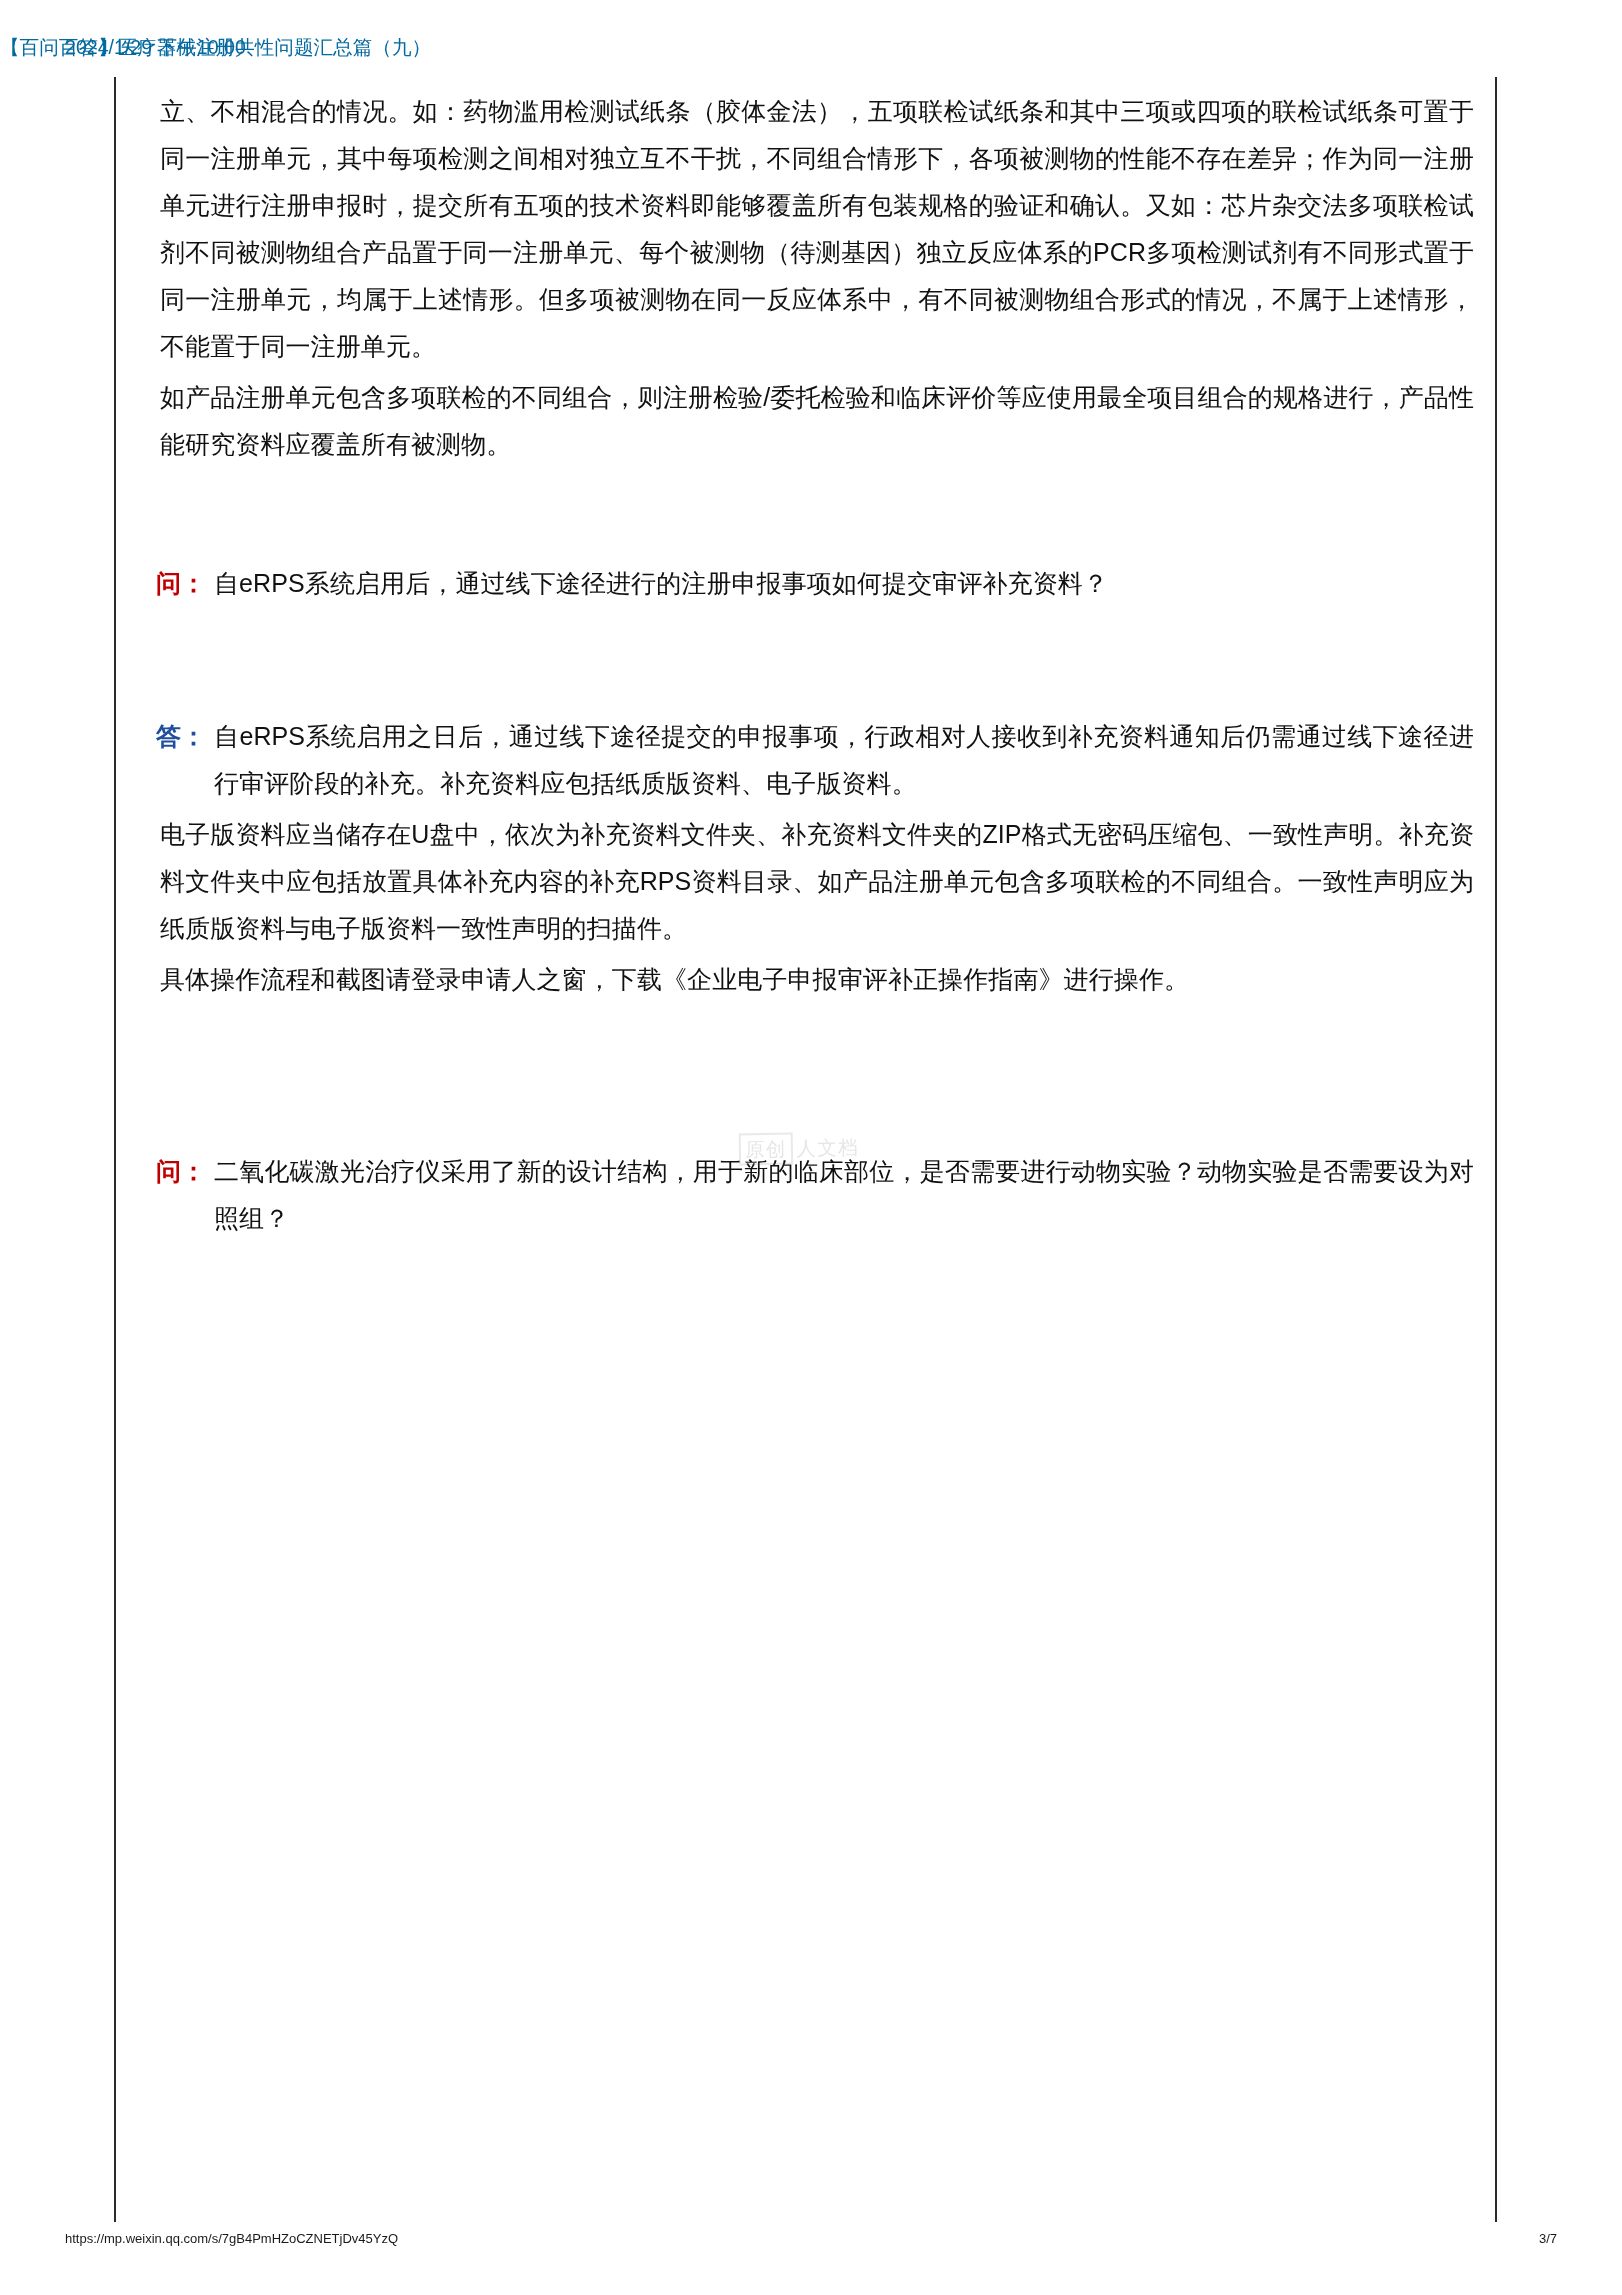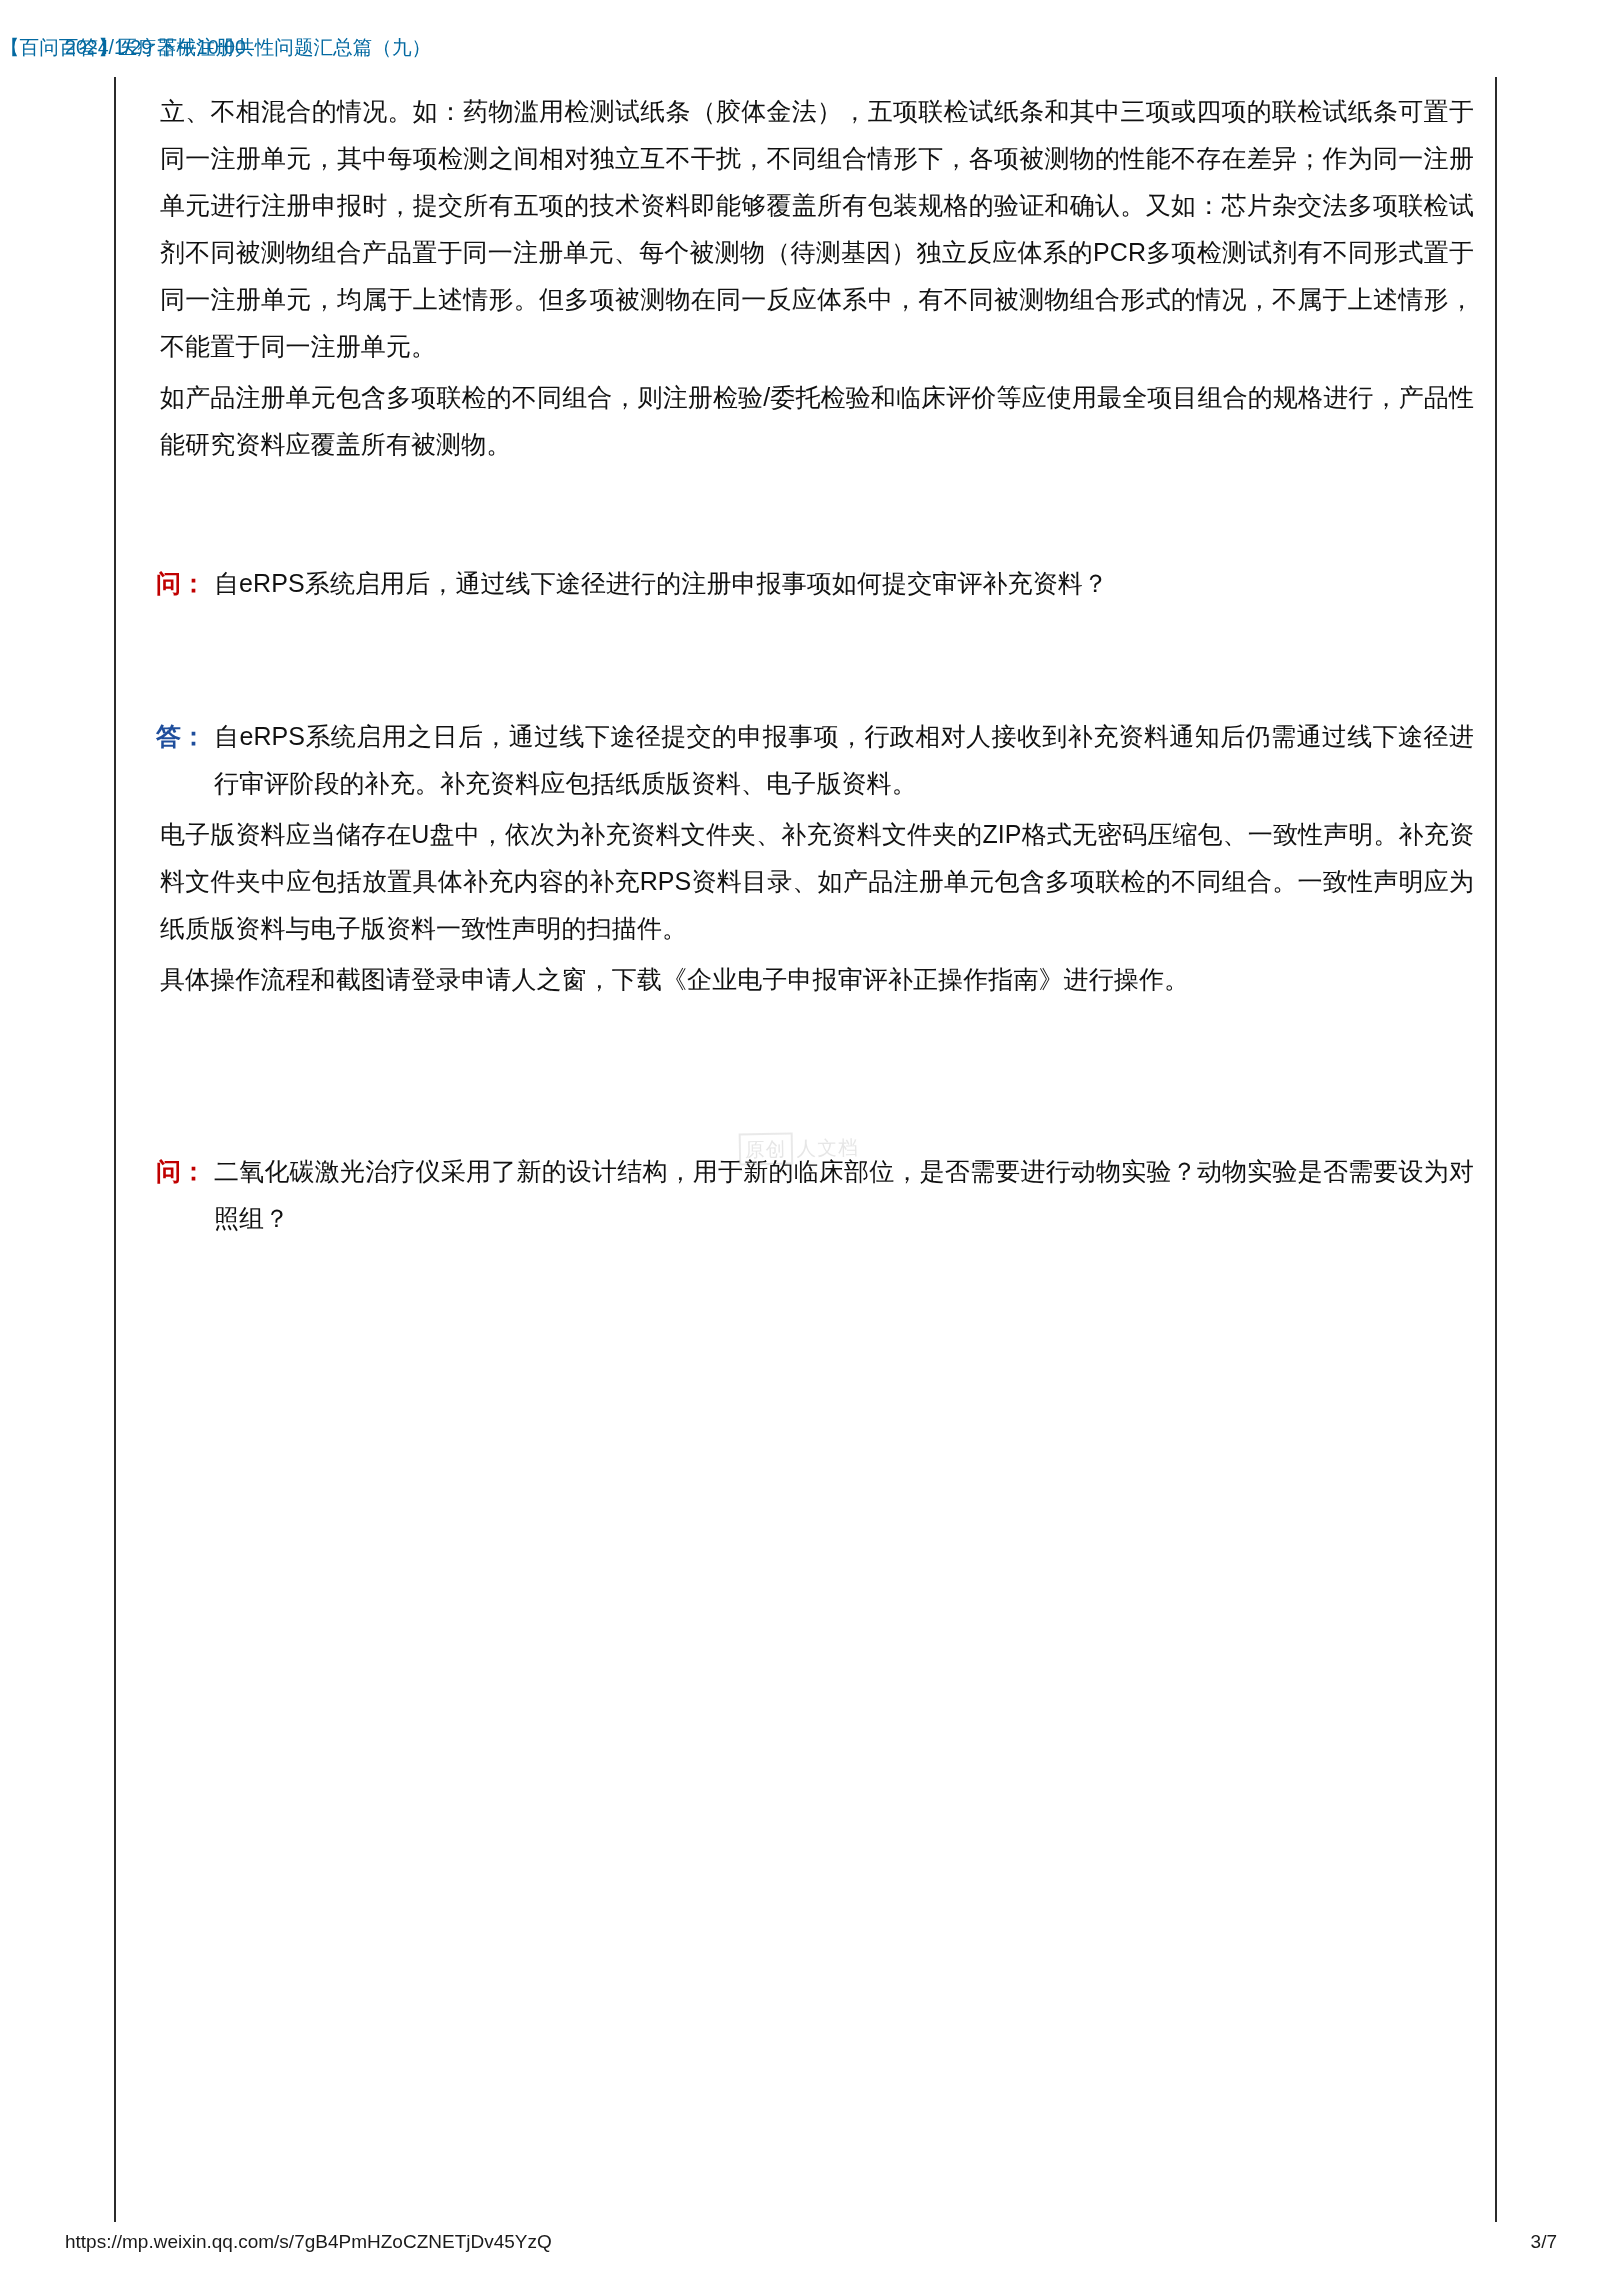--- a/index.html
+++ b/index.html
@@ -43,21 +43,21 @@
     text-align: left;
     white-space: nowrap;
   }
   
   .footer {
     position: absolute;
     bottom: 38px;
     left: 0;
     width: 1622px;
     height: 26px;
-    font-size: 19px;
+    font-size: 13px;
     color: #1a1a1a;
   }
   .footer-url {
     position: absolute;
     left: 65px;
     top: 0;
     white-space: nowrap;
   }
   .footer-page {
     position: absolute;

